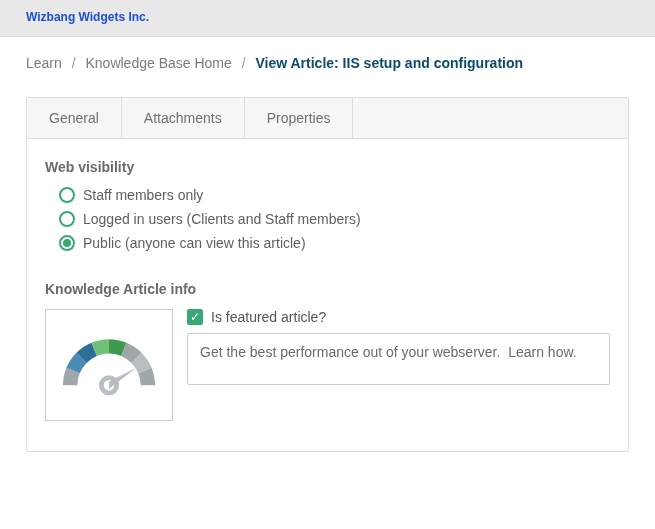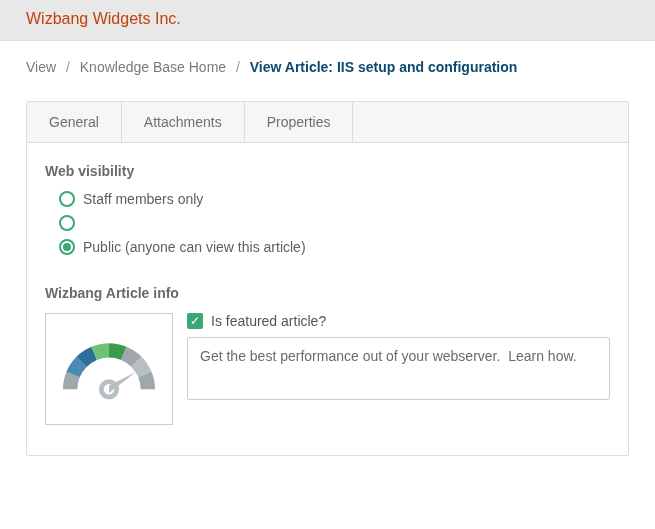--- a/index.html
+++ b/index.html
@@ -10,23 +10,23 @@
     color: #555;
     background: #fff;
     width: 655px;
   }
   .topbar {
     background: #e8e8e8;
     border-bottom: 1px solid #ddd;
     padding: 10px 20px 12px 26px;
   }
   .company {
-    font-size: 16px;
-    font-weight: 400;
-    color: #c2410c;
+    font-size: 12px;
+    font-weight: 700;
+    color: #1d4ed8;
   }
   .content {
     padding: 18px 26px 26px 26px;
   }
   .page-title {
     font-size: 25px;
     font-weight: 400;
     color: #666;
     margin: 6px 0 10px 0;
   }
@@ -134,42 +134,42 @@
     font-size: 12px;
     line-height: 1;
   }
   .field-label {
     font-weight: 600;
     color: #6a6a6a;
     margin-bottom: 4px;
   }
   .textarea {
     width: 100%;
-    height: 63px;
+    height: 52px;
     border: 1px solid #ccc;
     border-radius: 2px;
     padding: 10px 12px;
     font-family: inherit;
     font-size: 14px;
     color: #6b6b6b;
     resize: none;
   }
 </style>
 </head>
 <body>
 
 <div class="topbar">
   <div class="company">Wizbang Widgets Inc.</div>
 </div>
 
 <div class="content">
 
 
   <div class="breadcrumb">
-    <span class="crumb-link">View</span>
+    <span class="crumb-link">Learn</span>
     <span class="sep">/</span>
     <span class="crumb-link">Knowledge Base Home</span>
     <span class="sep">/</span>
     <span class="crumb-current">View Article: IIS setup and configuration</span>
   </div>
 
   <div class="tabs-container">
     <div class="tabs">
       <div class="tab">General</div>
       <div class="tab">Attachments</div>
@@ -180,28 +180,29 @@
 
       <div class="section-title">Web visibility</div>
 
       <div class="radio-group">
         <div class="radio-row">
           <span class="radio"></span>
           <span>Staff members only</span>
         </div>
         <div class="radio-row">
           <span class="radio"></span>
+          <span>Logged in users (Clients and Staff members)</span>
         </div>
         <div class="radio-row">
           <span class="radio checked"></span>
           <span>Public (anyone can view this article)</span>
         </div>
       </div>
 
-      <div class="section-title">Wizbang Article info</div>
+      <div class="section-title">Knowledge Article info</div>
 
       <div class="featured-row">
         <div class="thumb">
           <svg viewBox="0 0 120 100" width="118" height="96">
             <g transform="translate(60,68)">
 
               <path d="M -48 0 A 48 48 0 0 1 -44.3 -18.3 L -30.5 -12.6 A 33 33 0 0 0 -33 0 Z" fill="#9fa7ab"></path>
               <path d="M -44.3 -18.3 A 48 48 0 0 1 -33.9 -33.9 L -23.3 -23.3 A 33 33 0 0 0 -30.5 -12.6 Z" fill="#4b8ab2"></path>
               <path d="M -33.9 -33.9 A 48 48 0 0 1 -18.3 -44.3 L -12.6 -30.5 A 33 33 0 0 0 -23.3 -23.3 Z" fill="#2e6f97"></path>
               <path d="M -18.3 -44.3 A 48 48 0 0 1 0 -48 L 0 -33 A 33 33 0 0 0 -12.6 -30.5 Z" fill="#6fc17a"></path>

